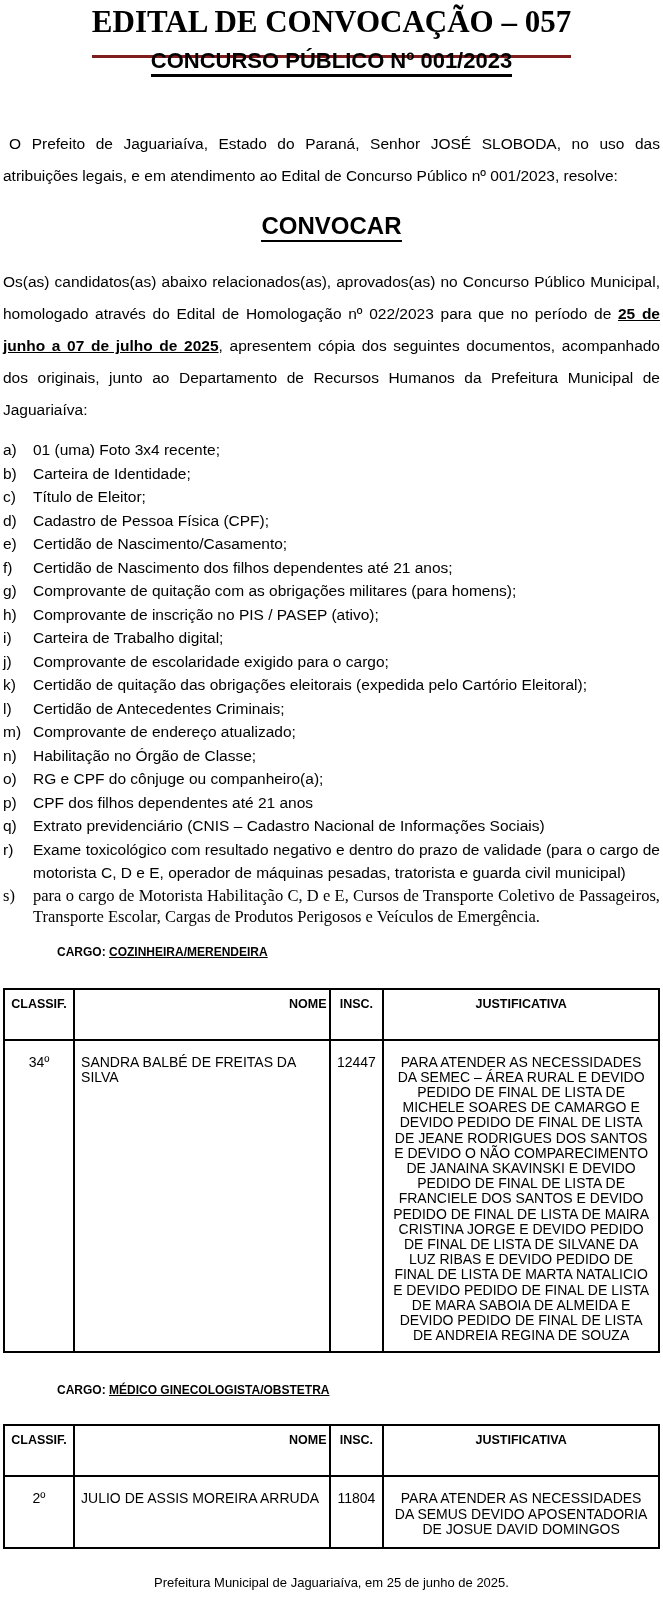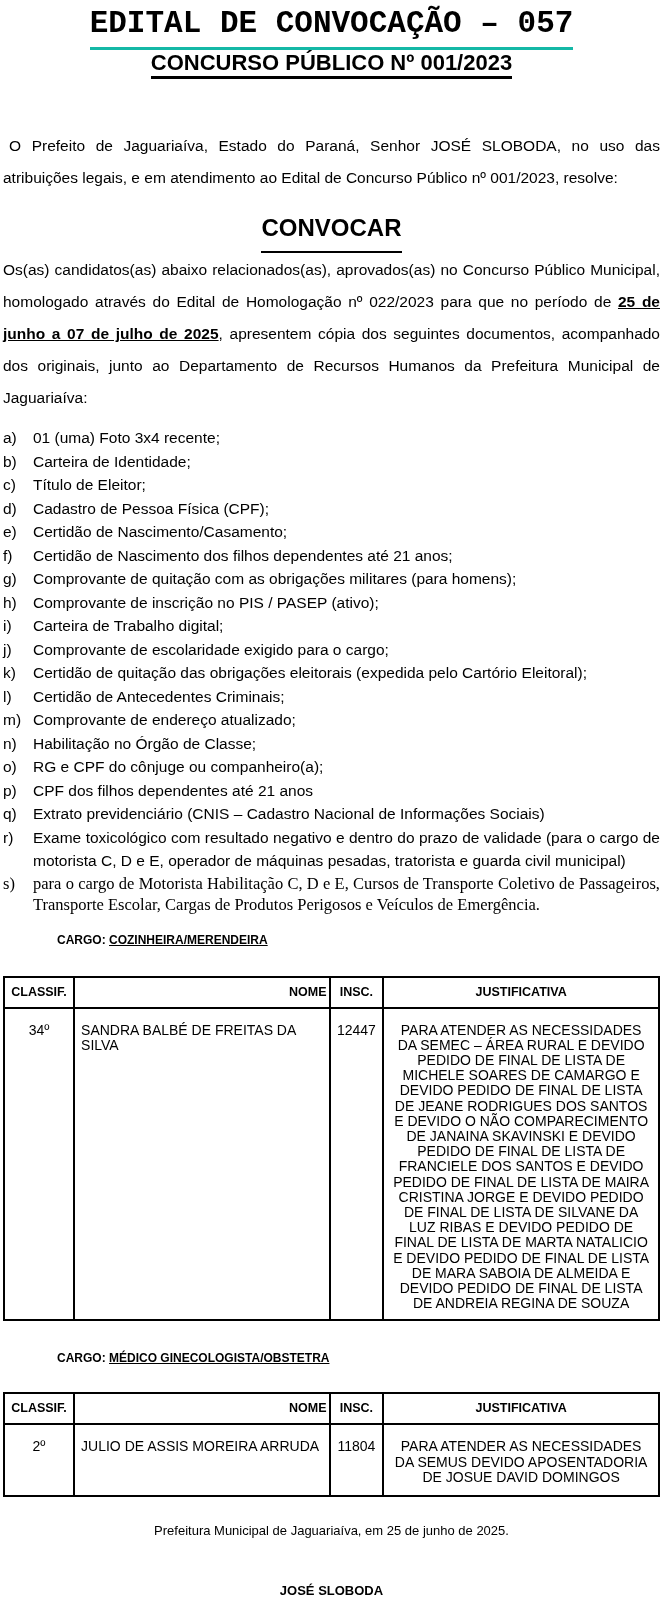--- a/index.html
+++ b/index.html
@@ -9,38 +9,38 @@
     -webkit-font-smoothing:antialiased;
   }
   .page{width:657px;margin:0 auto;padding-top:4px;}
 
   
   .title{
     text-align:center;margin:0;
     font-family:"Liberation Serif",serif;font-weight:bold;
     font-size:31px;line-height:36px;
   }
-  .title .u{border-bottom:3px solid #14b8a6;padding-bottom:6px;font-family:Liberation Mono, monospace;}
+  .title .u{border-bottom:3px solid #7f1d1d;padding-bottom:16px;}
   .subtitle{
     text-align:center;margin:7px 0 0 0;
     font-weight:bold;font-size:22px;line-height:27px;
   }
   .subtitle .u{border-bottom:3px solid #000;padding-bottom:1px;}
 
   
   .body-par{
     font-size:15.5px;line-height:32px;text-align:justify;margin:0;
   }
   .intro{margin-top:54px;text-indent:6px;}
   .convocar{
     text-align:center;font-size:24px;line-height:28px;font-weight:bold;
     margin:20px 0 0 0;
   }
-  .convocar .u{border-bottom:2px solid #000;padding-bottom:10px;}
-  .p2{margin-top:12px;}
+  .convocar .u{border-bottom:2px solid #000;padding-bottom:1px;}
+  .p2{margin-top:26px;}
   .hl{font-weight:bold;text-decoration:underline;}
 
   
   .doc-list{margin:12px 0 0 0;padding:0;list-style:none;}
   .doc-list li{
     display:flex;font-size:15.5px;line-height:23.5px;text-align:justify;
   }
   .doc-list .letter{flex:0 0 30px;}
   .doc-list .txt{flex:1;}
   .doc-list li.serif-item{
@@ -58,21 +58,21 @@
   table.roster{
     width:100%;border-collapse:collapse;table-layout:fixed;
     margin-top:28px;
   }
   table.roster.second{margin-top:26px;}
   table.roster th, table.roster td{
     border:2px solid #000;vertical-align:top;
   }
   table.roster th{
     font-size:12.5px;font-weight:bold;text-align:center;
-    padding:7px 2px 8px 2px;line-height:14px;
+    padding:7px 2px 28px 2px;line-height:14px;
   }
   table.roster th.nome-h{text-align:right;}
   table.roster td{
     font-size:14px;line-height:15.2px;padding:14px 6px 8px 6px;
   }
   td.classif{text-align:center;}
   td.nome{text-align:left;padding-left:12px;}
   td.insc{text-align:center;}
   td.just{text-align:center;padding-left:8px;padding-right:8px;}
   .t1 td{height:218px;}

